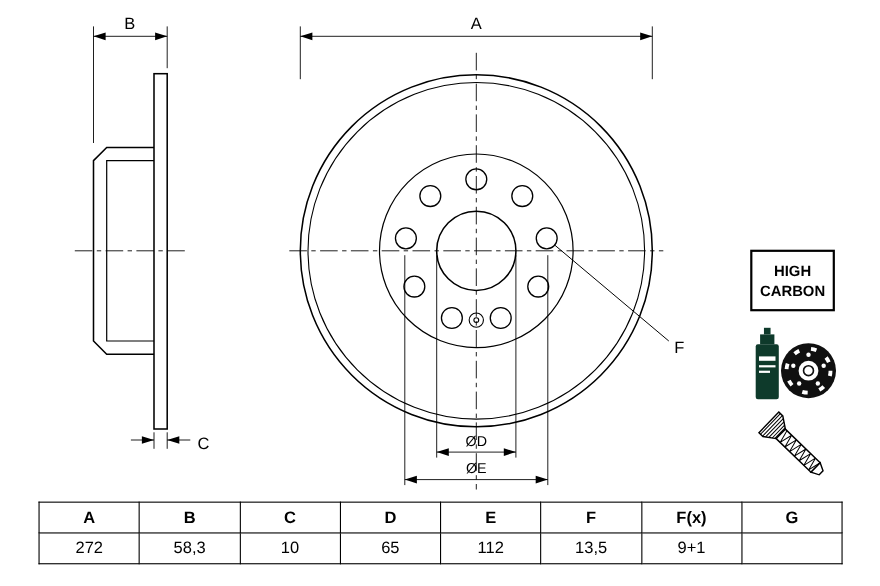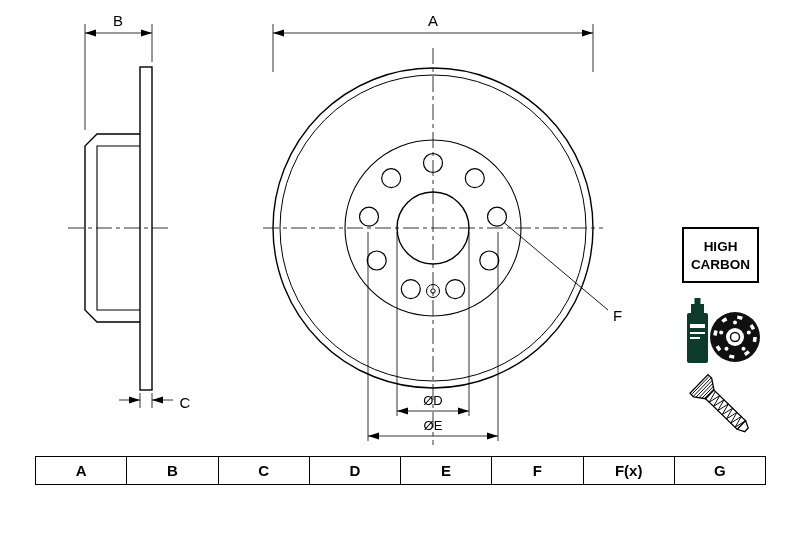--- a/index.html
+++ b/index.html
@@ -157,14 +157,24 @@
       <tr>
     <th>A</th>
     <th>B</th>
     <th>C</th>
     <th>D</th>
     <th>E</th>
     <th>F</th>
     <th>F(x)</th>
     <th>G</th>
   </tr>
+  <tr>
+    <td>272</td>
+    <td>58,3</td>
+    <td>10</td>
+    <td>65</td>
+    <td>112</td>
+    <td>13,5</td>
+    <td>9+1</td>
+    <td></td>
+  </tr>
 </tbody>
   </table>
 
 </body></html>

